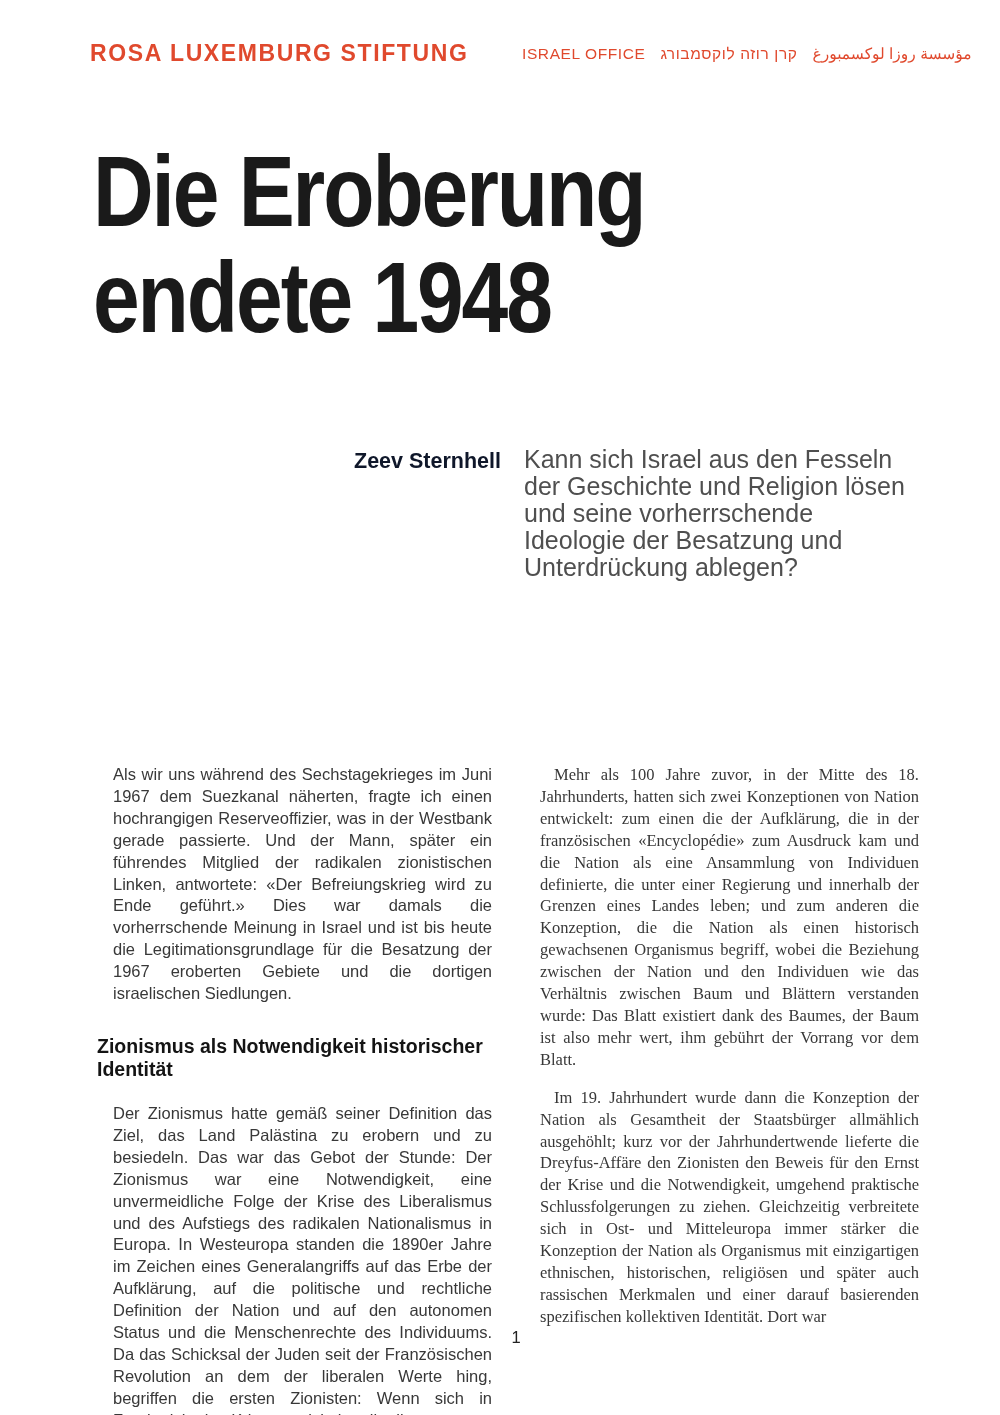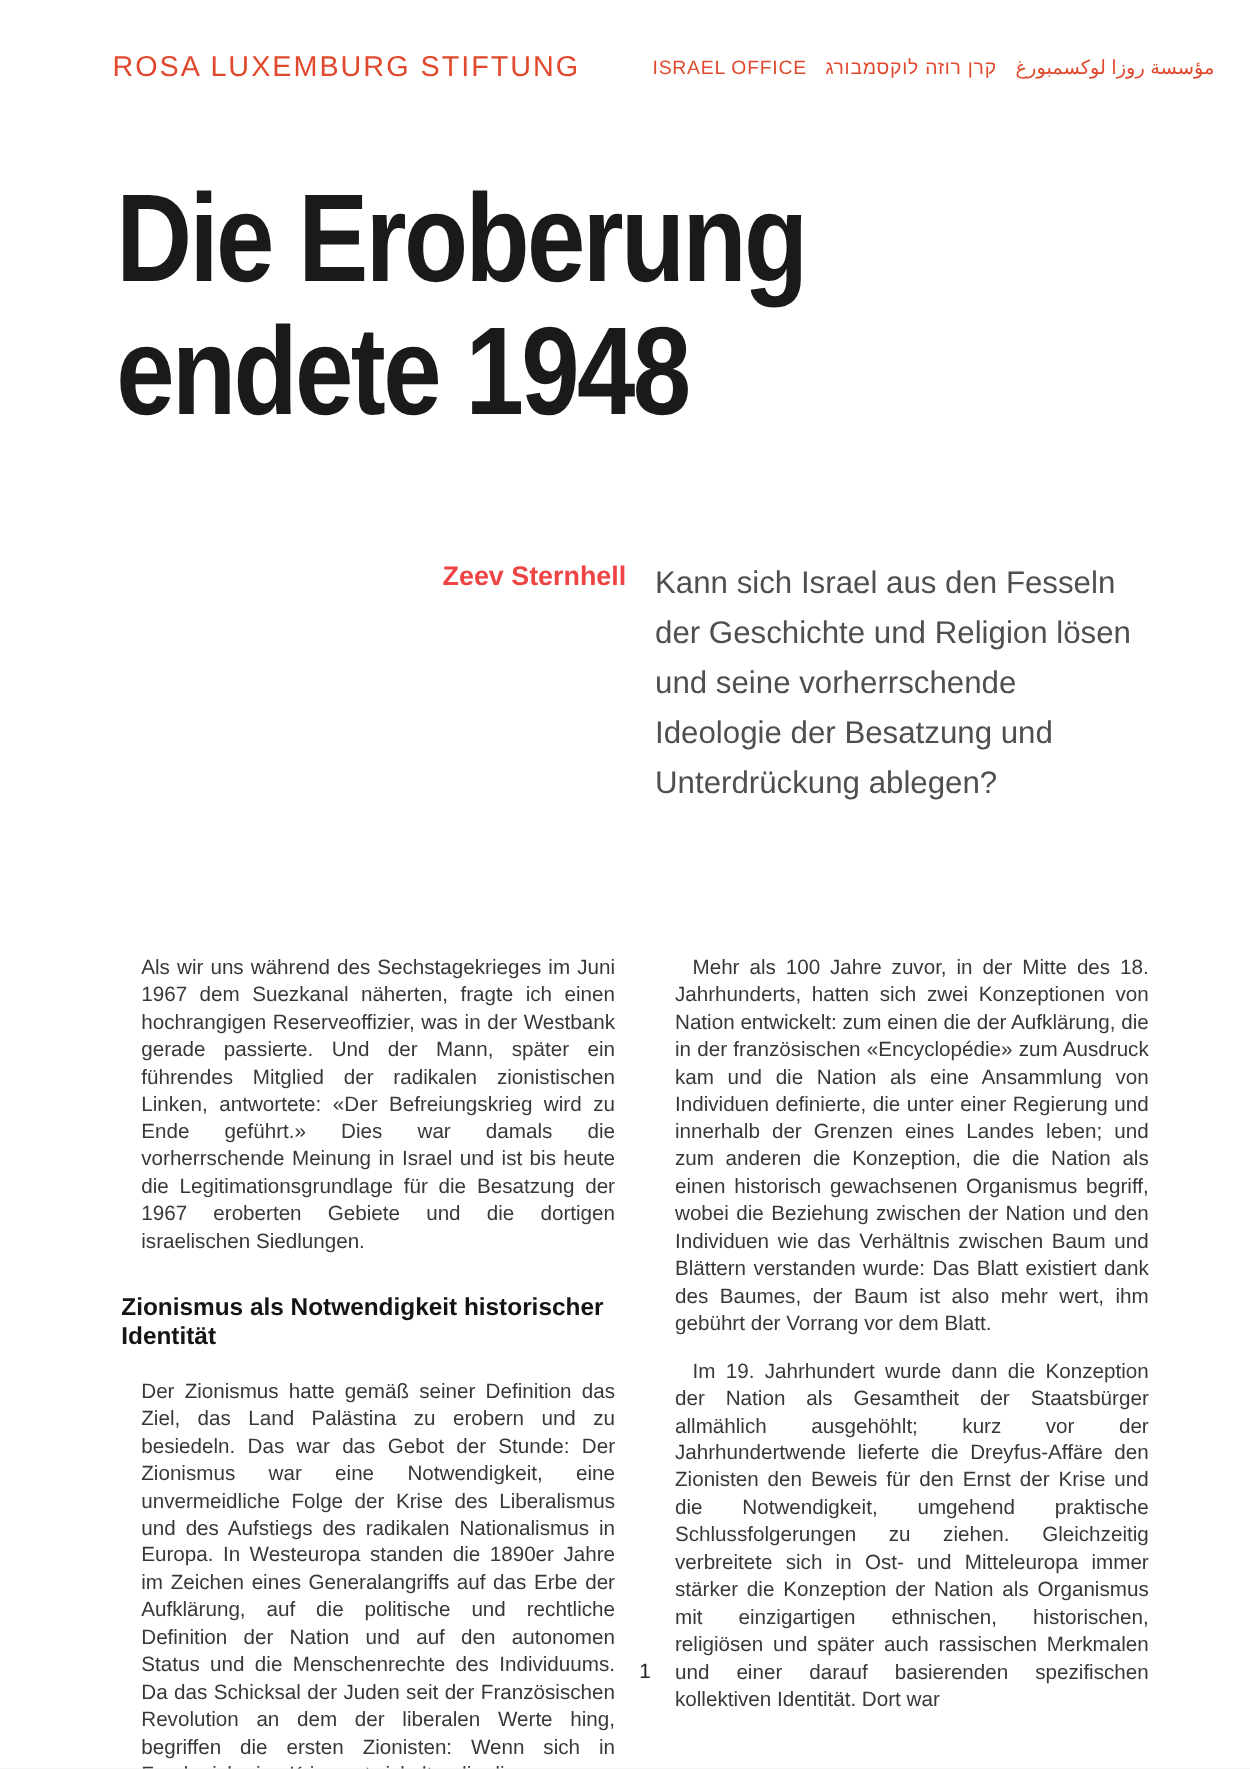--- a/index.html
+++ b/index.html
@@ -24,21 +24,21 @@
     top: 40px;
     left: 90px;
     right: 60px;
     height: 26px;
   }
   .brand {
     position: absolute;
     left: 0;
     top: 0;
     font-size: 23px;
-    font-weight: normal;
+    font-weight: bold;
     letter-spacing: 1.6px;
     white-space: nowrap;
   }
   .office {
     position: absolute;
     left: 432px;
     top: 5px;
     font-size: 15.5px;
     letter-spacing: 0.6px;
     white-space: nowrap;
@@ -68,29 +68,29 @@
     position: absolute;
     top: 446px;
     left: 97px;
     display: flex;
   }
   .author {
     width: 404px;
     text-align: right;
     font-size: 21.5px;
     font-weight: bold;
-    color: #ef4444;
+    color: #0f172a;
     padding-top: 3px;
     flex: none;
   }
   .question {
     margin-left: 23px;
     width: 392px;
     font-size: 25px;
-    line-height: 40px;
+    line-height: 27px;
     font-weight: 400;
     color: #4f4f4f;
     flex: none;
   }
 
   
   .columns {
     position: absolute;
     top: 748px;
     left: 97px;
@@ -100,21 +100,21 @@
   }
   .col {
     width: 411px;
     flex: none;
     font-size: 16.5px;
     line-height: 21.9px;
     text-align: justify;
     color: #383838;
   }
   .col p { margin: 16px; }
-  .col p.indent { text-indent: 14px; }
+  .col p.indent { text-indent: 14px; font-family: Liberation Serif, serif; }
   .col h2 {
     margin: 30px 0 22px 0;
     font-size: 19.5px;
     line-height: 23px;
     font-weight: bold;
     color: #141414;
     text-align: left;
   }
 
   

